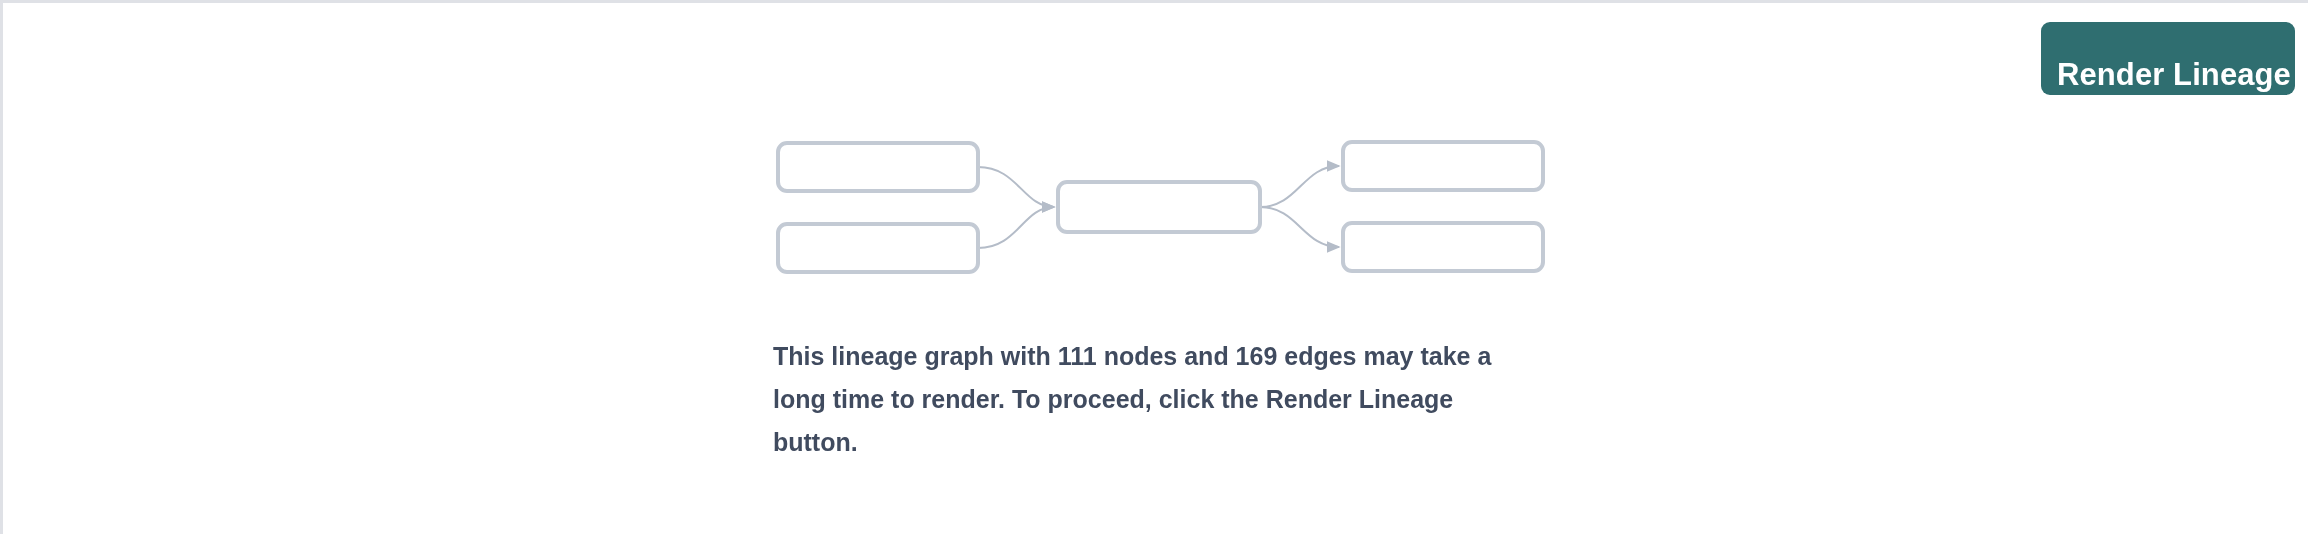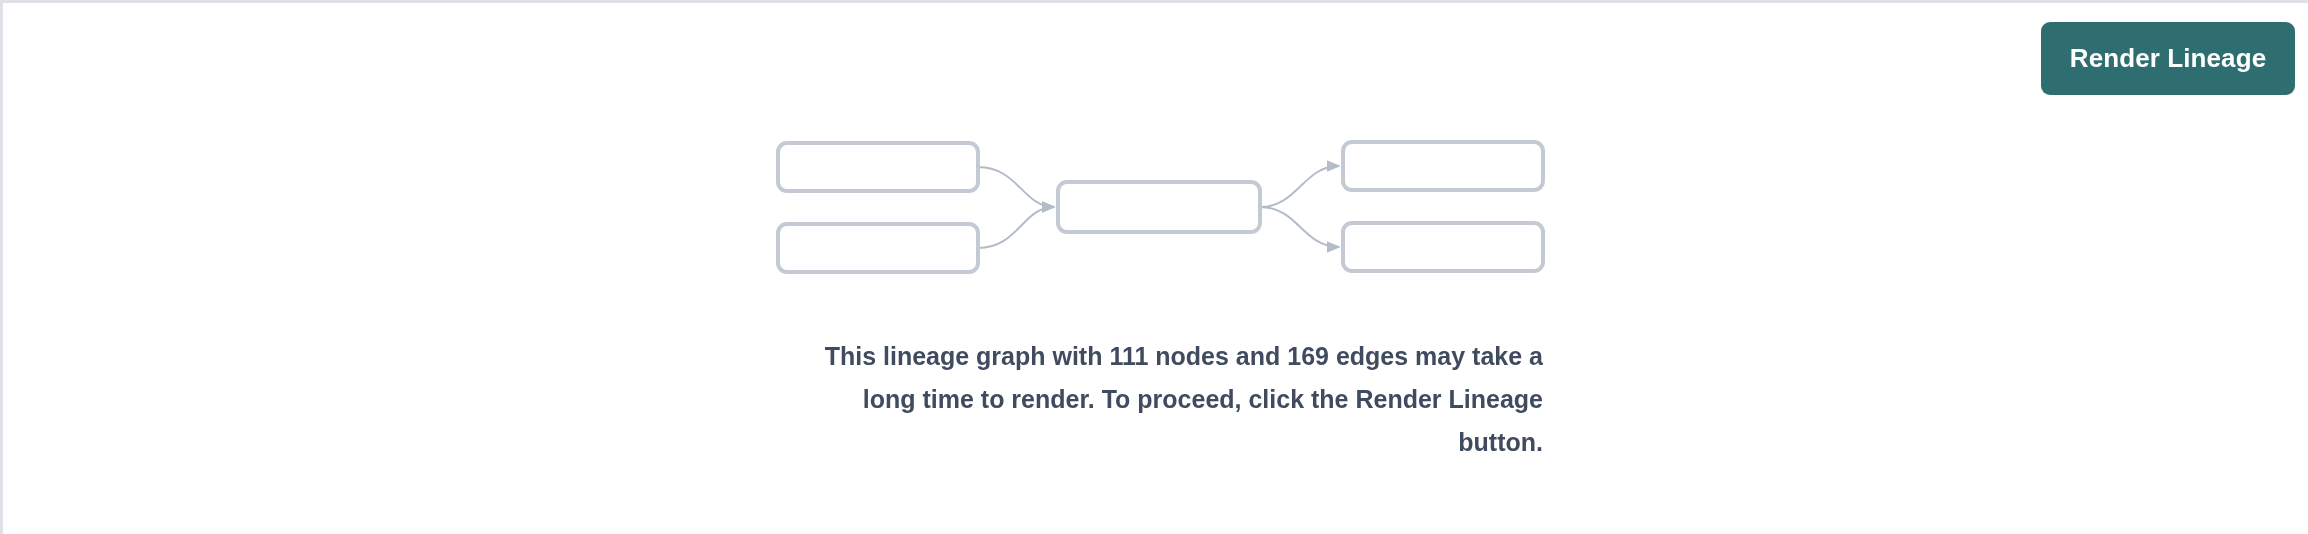--- a/index.html
+++ b/index.html
@@ -30,26 +30,26 @@
     position: absolute;
     left: 2038px;
     top: 19px;
     width: 254px;
     height: 73px;
     background: #2F6E70;
     color: #ffffff;
     border: none;
     border-radius: 9px;
     font-family: "Liberation Sans", sans-serif;
-    font-size: 26px;
+    font-size: 31px;
     font-weight: bold;
     letter-spacing: 0.1px;
     line-height: 73px;
     text-align: center;
-    padding: 0;
+    padding: 16px;
     cursor: pointer;
     white-space: nowrap;
   }
 
   
   .placeholder-stack {
     position: absolute;
     left: 0;
     top: 0;
     width: 2308px;
@@ -67,21 +67,21 @@
     pointer-events: auto;
   }
 
   
   .lineage-message {
     position: absolute;
     left: 770px;
     top: 332px;
     width: 770px;
     margin: 0;
-    text-align: right;
+    text-align: left;
     color: #404B5F;
     font-family: "Liberation Sans", sans-serif;
     font-size: 25px;
     font-weight: bold;
     line-height: 43px;
     pointer-events: auto;
   }
 </style>
 </head>
 <body>

